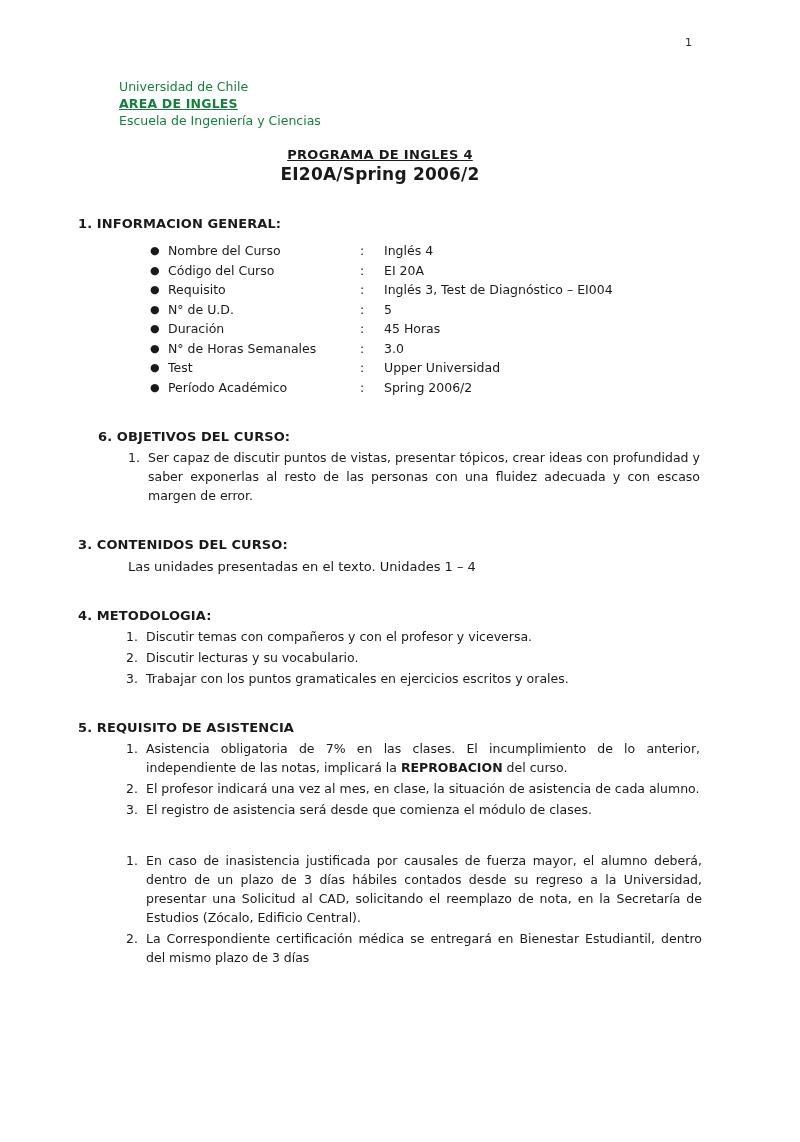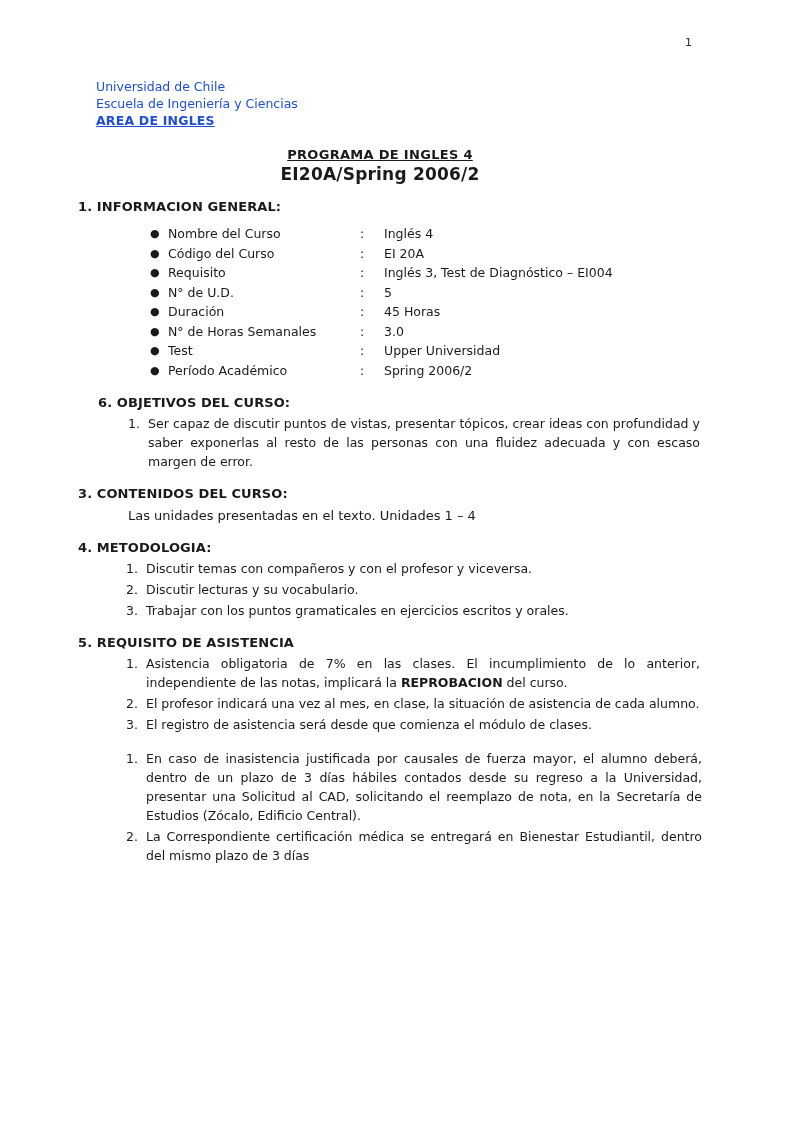--- a/index.html
+++ b/index.html
@@ -29,21 +29,22 @@
     font-size: 11px;
     color: #2b2b2b;
   }
   .header-block {
     margin-top: 42px;
     margin-left: 24px;
     font-size: 12.5px;
     line-height: 17px;
   }
   .header-line {
-    color: #1d4ed8;
+    color: #15803d;
+    margin-left: 23px;
   }
   .header-line.area {
     font-weight: bold;
     text-decoration: underline;
     letter-spacing: 0.2px;
   }
   .title-block {
     margin-top: 18px;
     text-align: center;
     padding-right: 40px;
@@ -54,21 +55,21 @@
     text-decoration: underline;
     letter-spacing: 0.3px;
   }
   .title-sub {
     font-weight: bold;
     font-size: 17px;
     margin-top: 2px;
     letter-spacing: 0.2px;
   }
   .section {
-    margin-top: 15px;
+    margin-top: 32px;
   }
   .section-heading {
     font-weight: bold;
     font-size: 13px;
     letter-spacing: 0.1px;
   }
   .section-heading.indent-1 {
     margin-left: 26px;
   }
   .section-heading.indent-0 {
@@ -138,22 +139,22 @@
 </style>
 </head>
 <body>
 
 <div class="page">
 
   <div class="page-number">1</div>
 
   <div class="header-block">
     <div class="header-line">Universidad de Chile</div>
+    <div class="header-line area">AREA DE INGLES</div>
     <div class="header-line">Escuela de Ingeniería y Ciencias</div>
-    <div class="header-line area">AREA DE INGLES</div>
   </div>
 
   <div class="title-block">
     <div class="title-main">PROGRAMA  DE INGLES 4</div>
     <div class="title-sub">EI20A/Spring 2006/2</div>
   </div>
 
   <div class="section">
     <div class="section-heading indent-0">1.  INFORMACION GENERAL:</div>
     <ul class="info-list" id="info-list">

